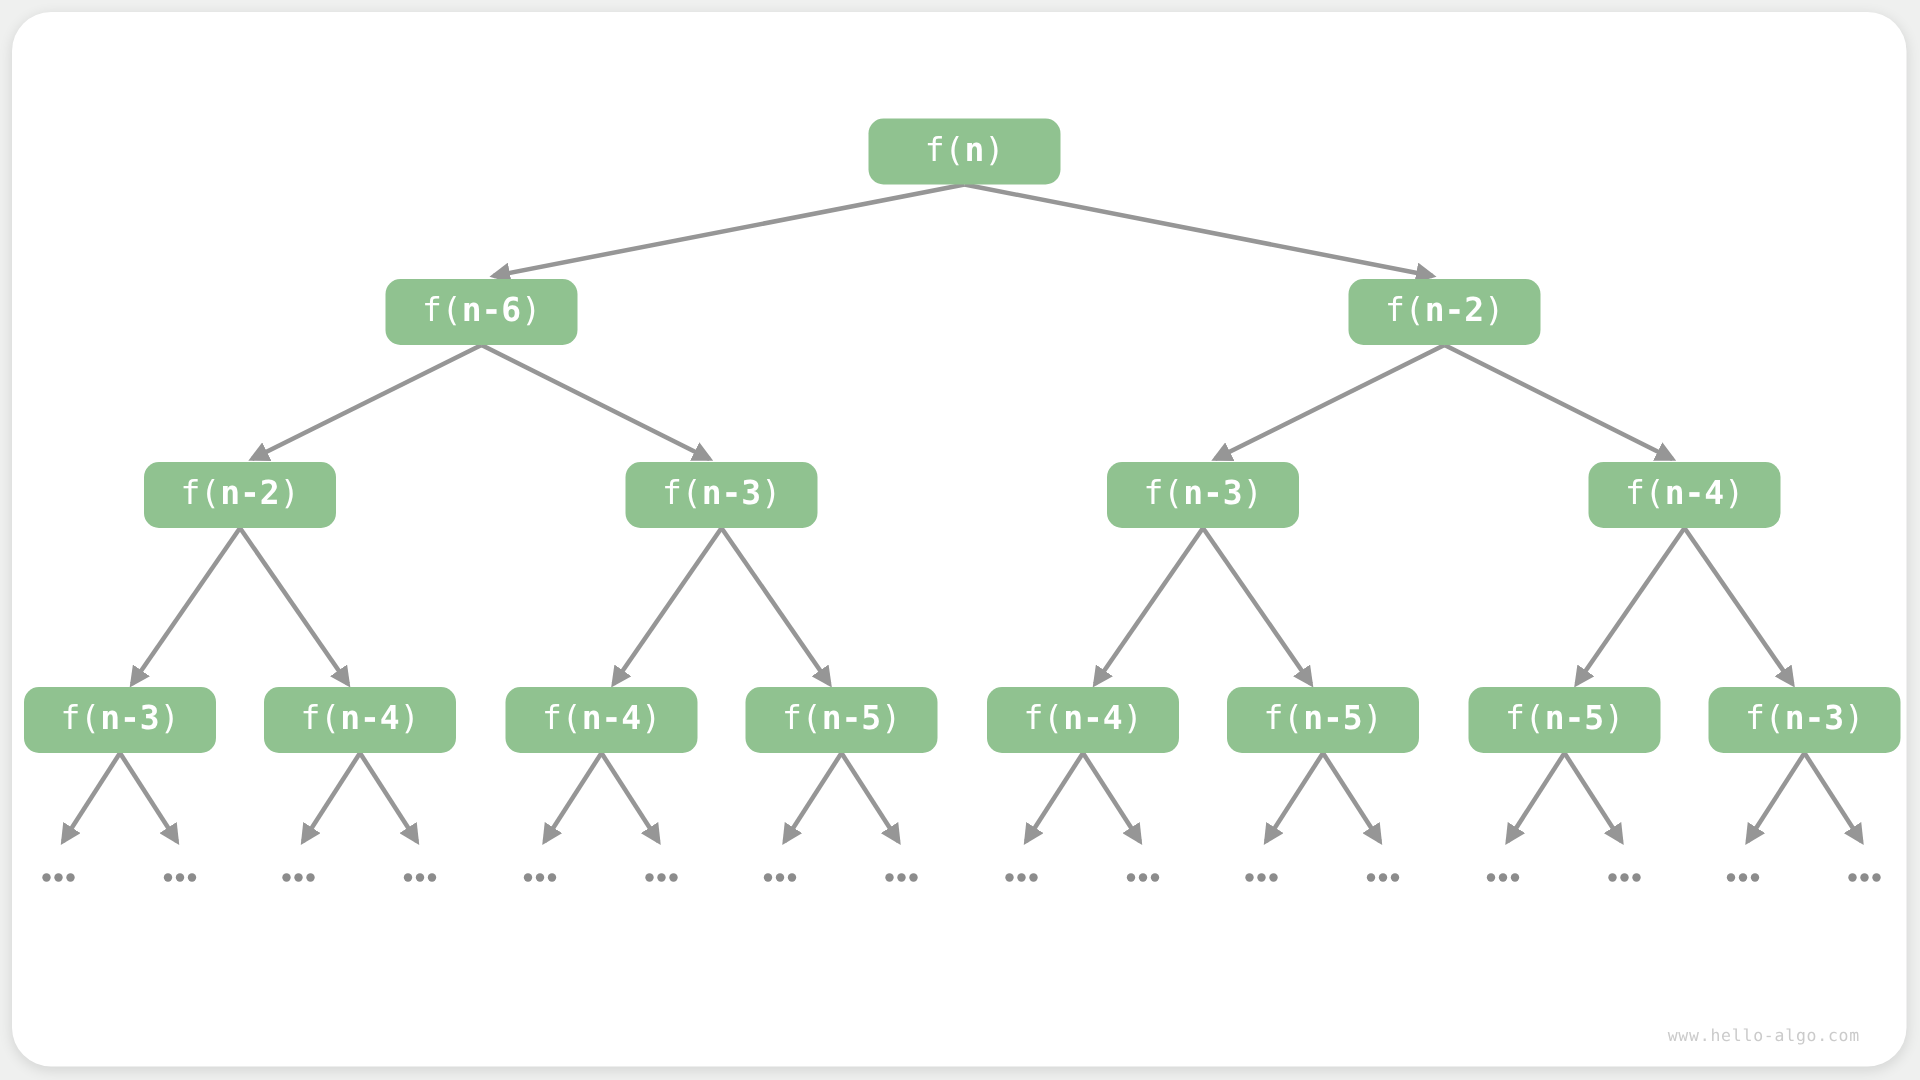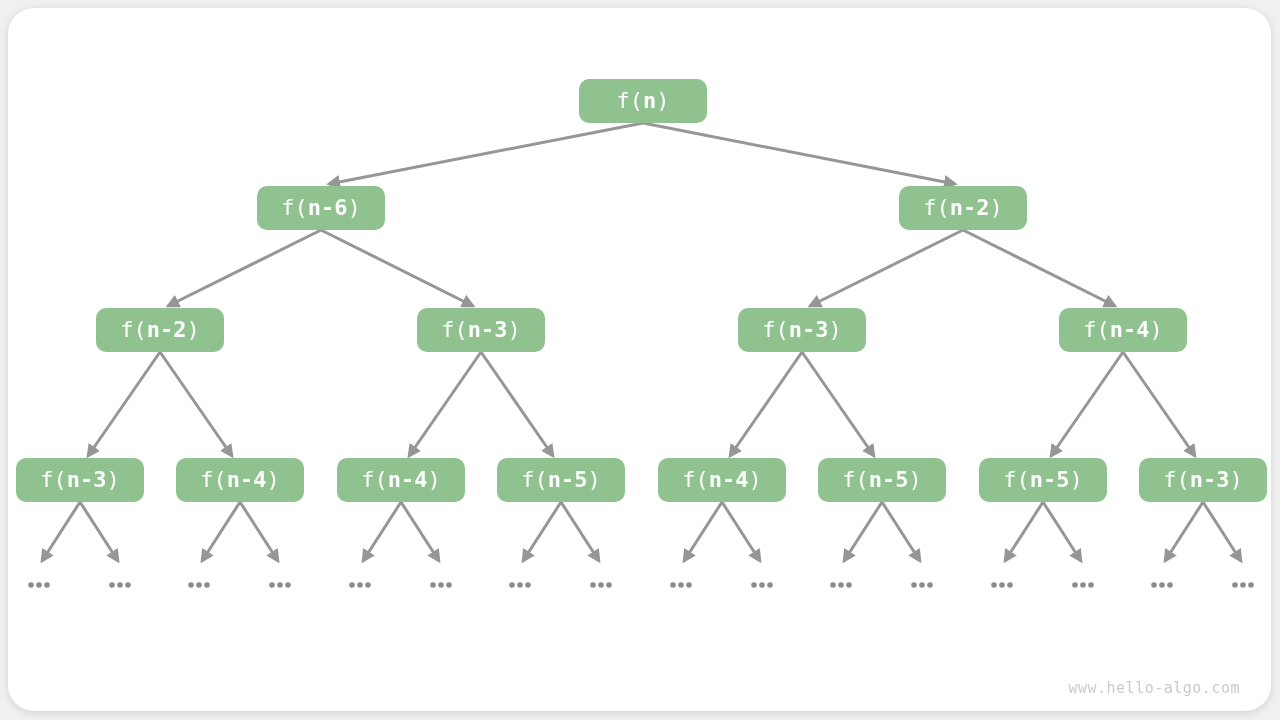--- a/index.html
+++ b/index.html
@@ -17,21 +17,21 @@
   #node-layer{position:absolute;left:0;top:0;width:1280px;height:720px;pointer-events:none;}
   .node{
     position:absolute;width:128px;height:44px;border-radius:10px;
     display:flex;align-items:center;justify-content:center;
     color:#ffffff;font-size:22px;line-height:1;
     transform:translate(-50%,-50%);
   }
   .node .bold{font-weight:bold;}
   .watermark{
     position:absolute;right:40px;bottom:23px;
-    font-size:15px;letter-spacing:0.5px;color:#cbcbcb;
+    font-size:11px;letter-spacing:0.5px;color:#cbcbcb;
   }
 </style>
 </head>
 <body style="background: rgb(239, 240, 239);">
 
 <div class="panel" style="background: rgb(255, 255, 255);"></div>
 
 <svg id="edge-layer" width="1280" height="720" viewBox="0 0 1280 720" xmlns="http://www.w3.org/2000/svg">
   <defs>
     <marker id="arrowhead" viewBox="0 0 10 10" refX="8" refY="5" markerWidth="4.6" markerHeight="4.6" orient="auto-start-reverse">

